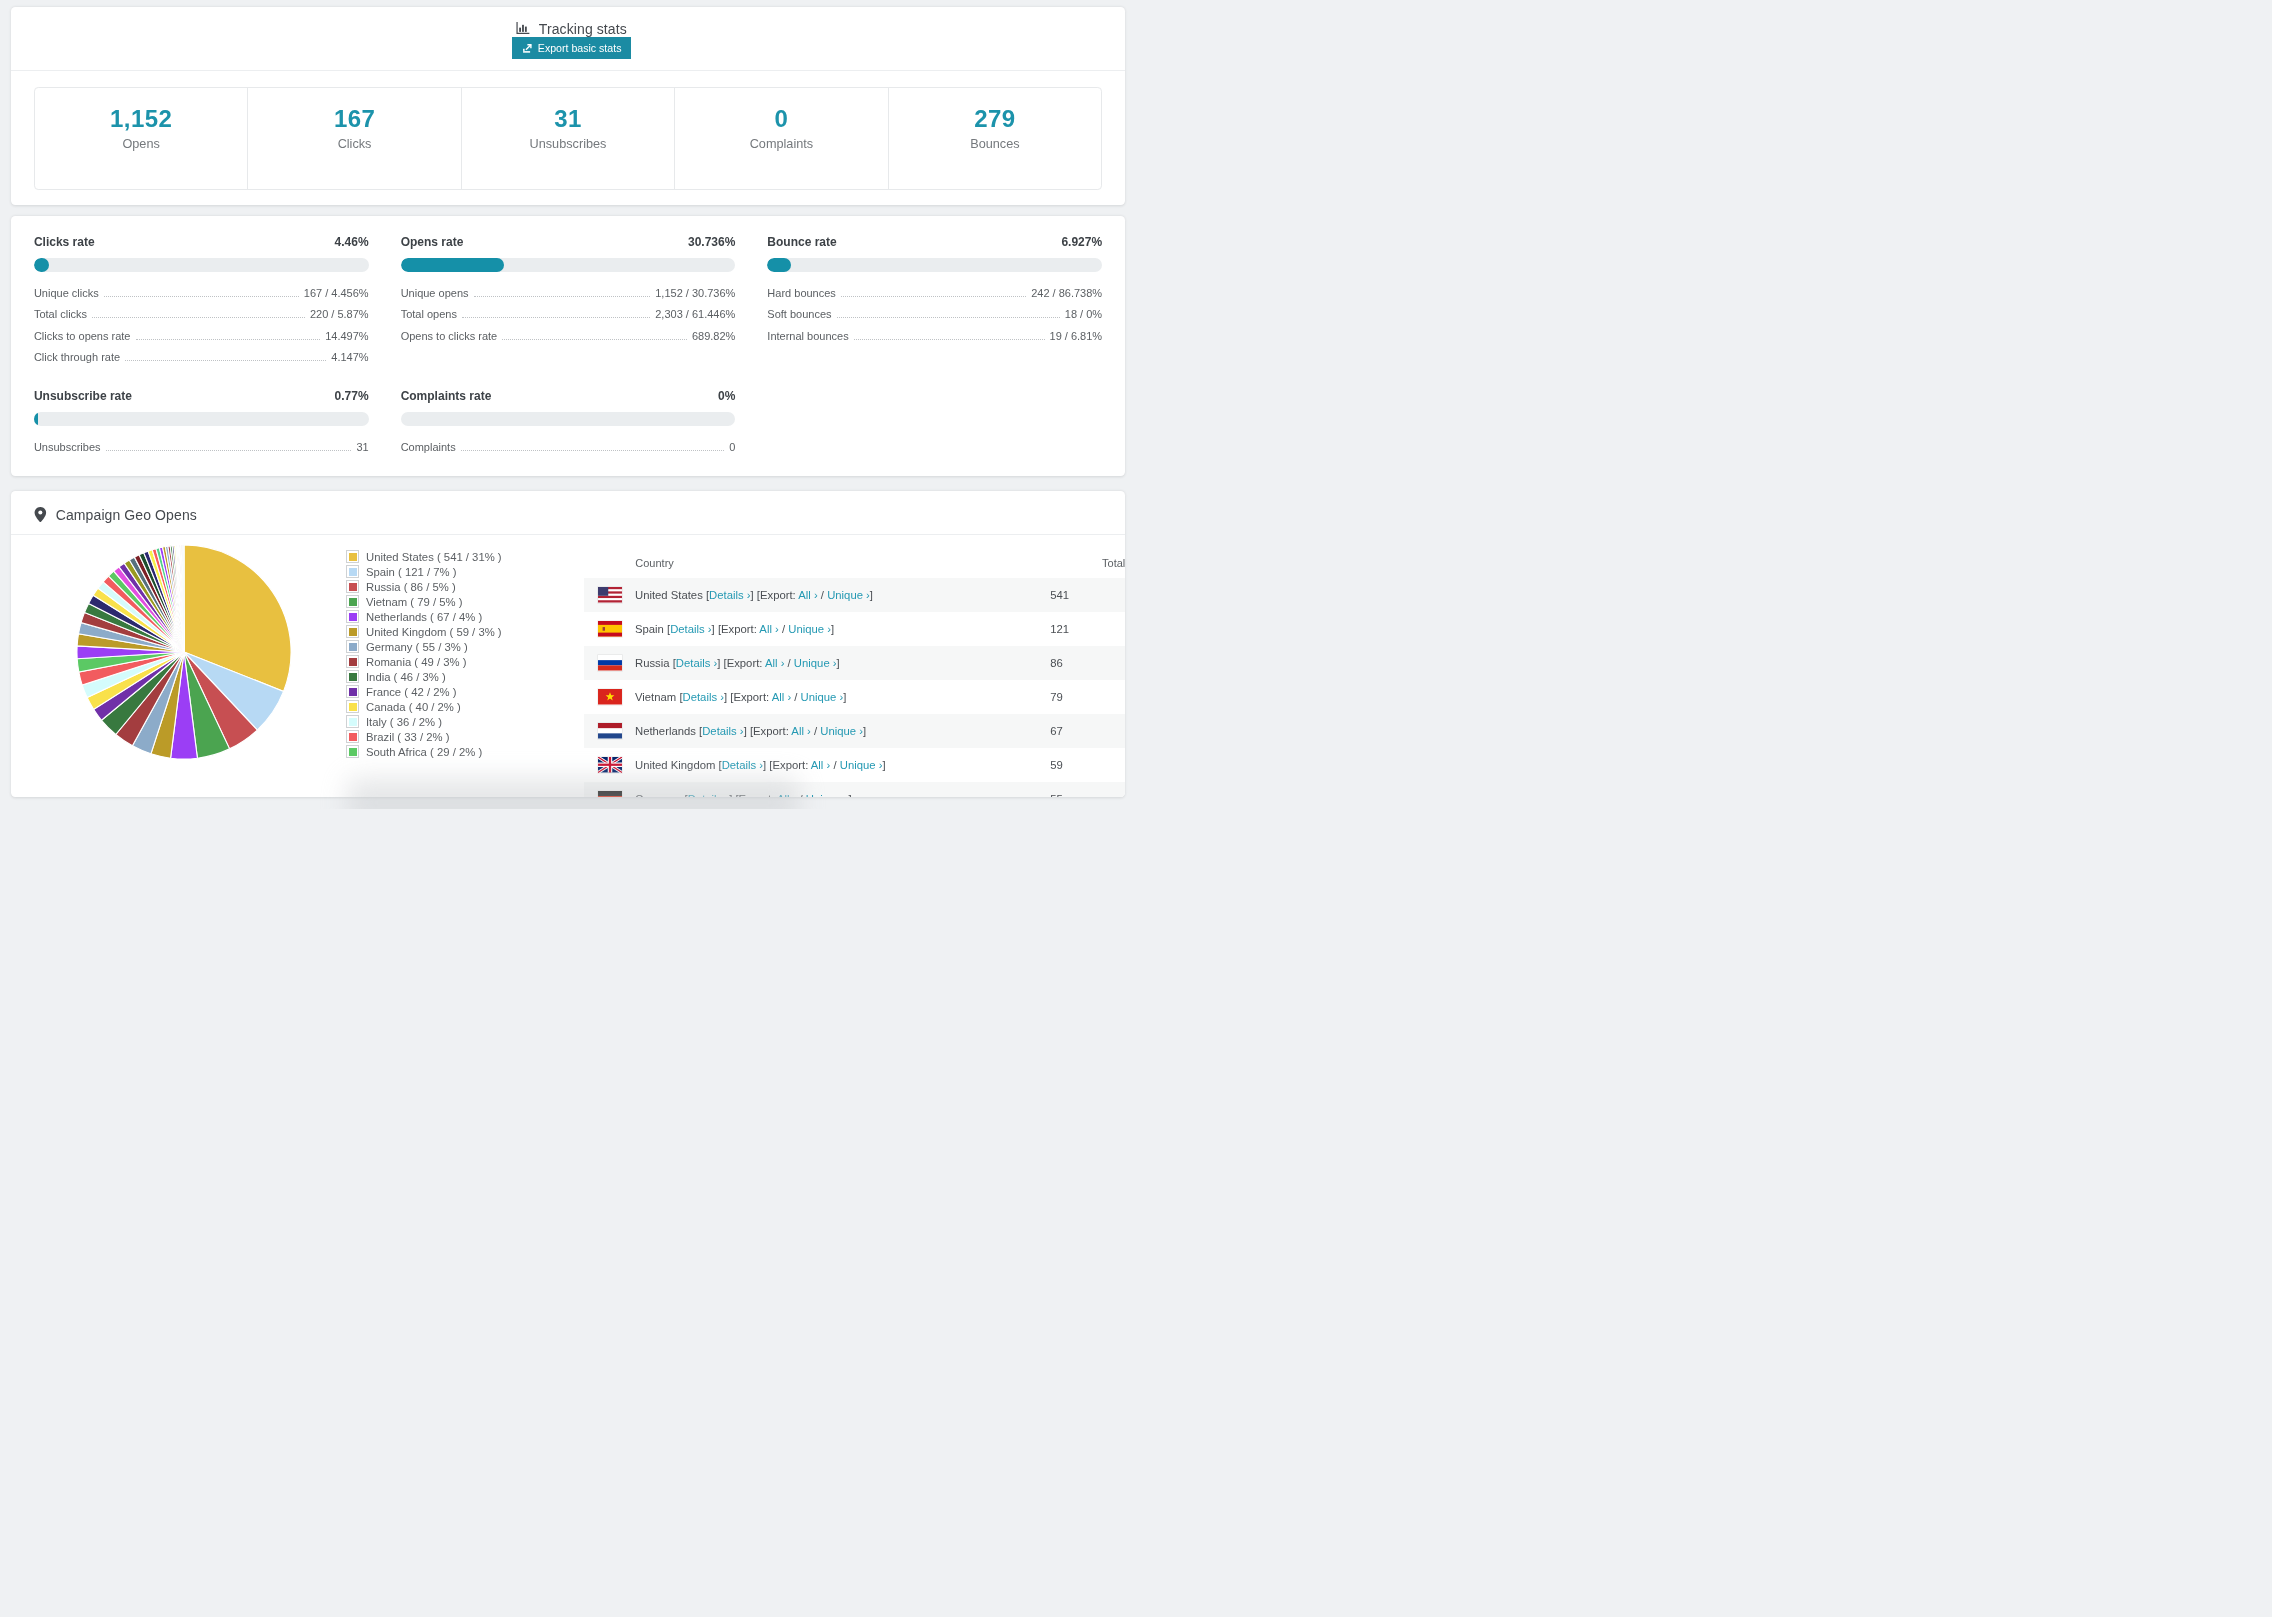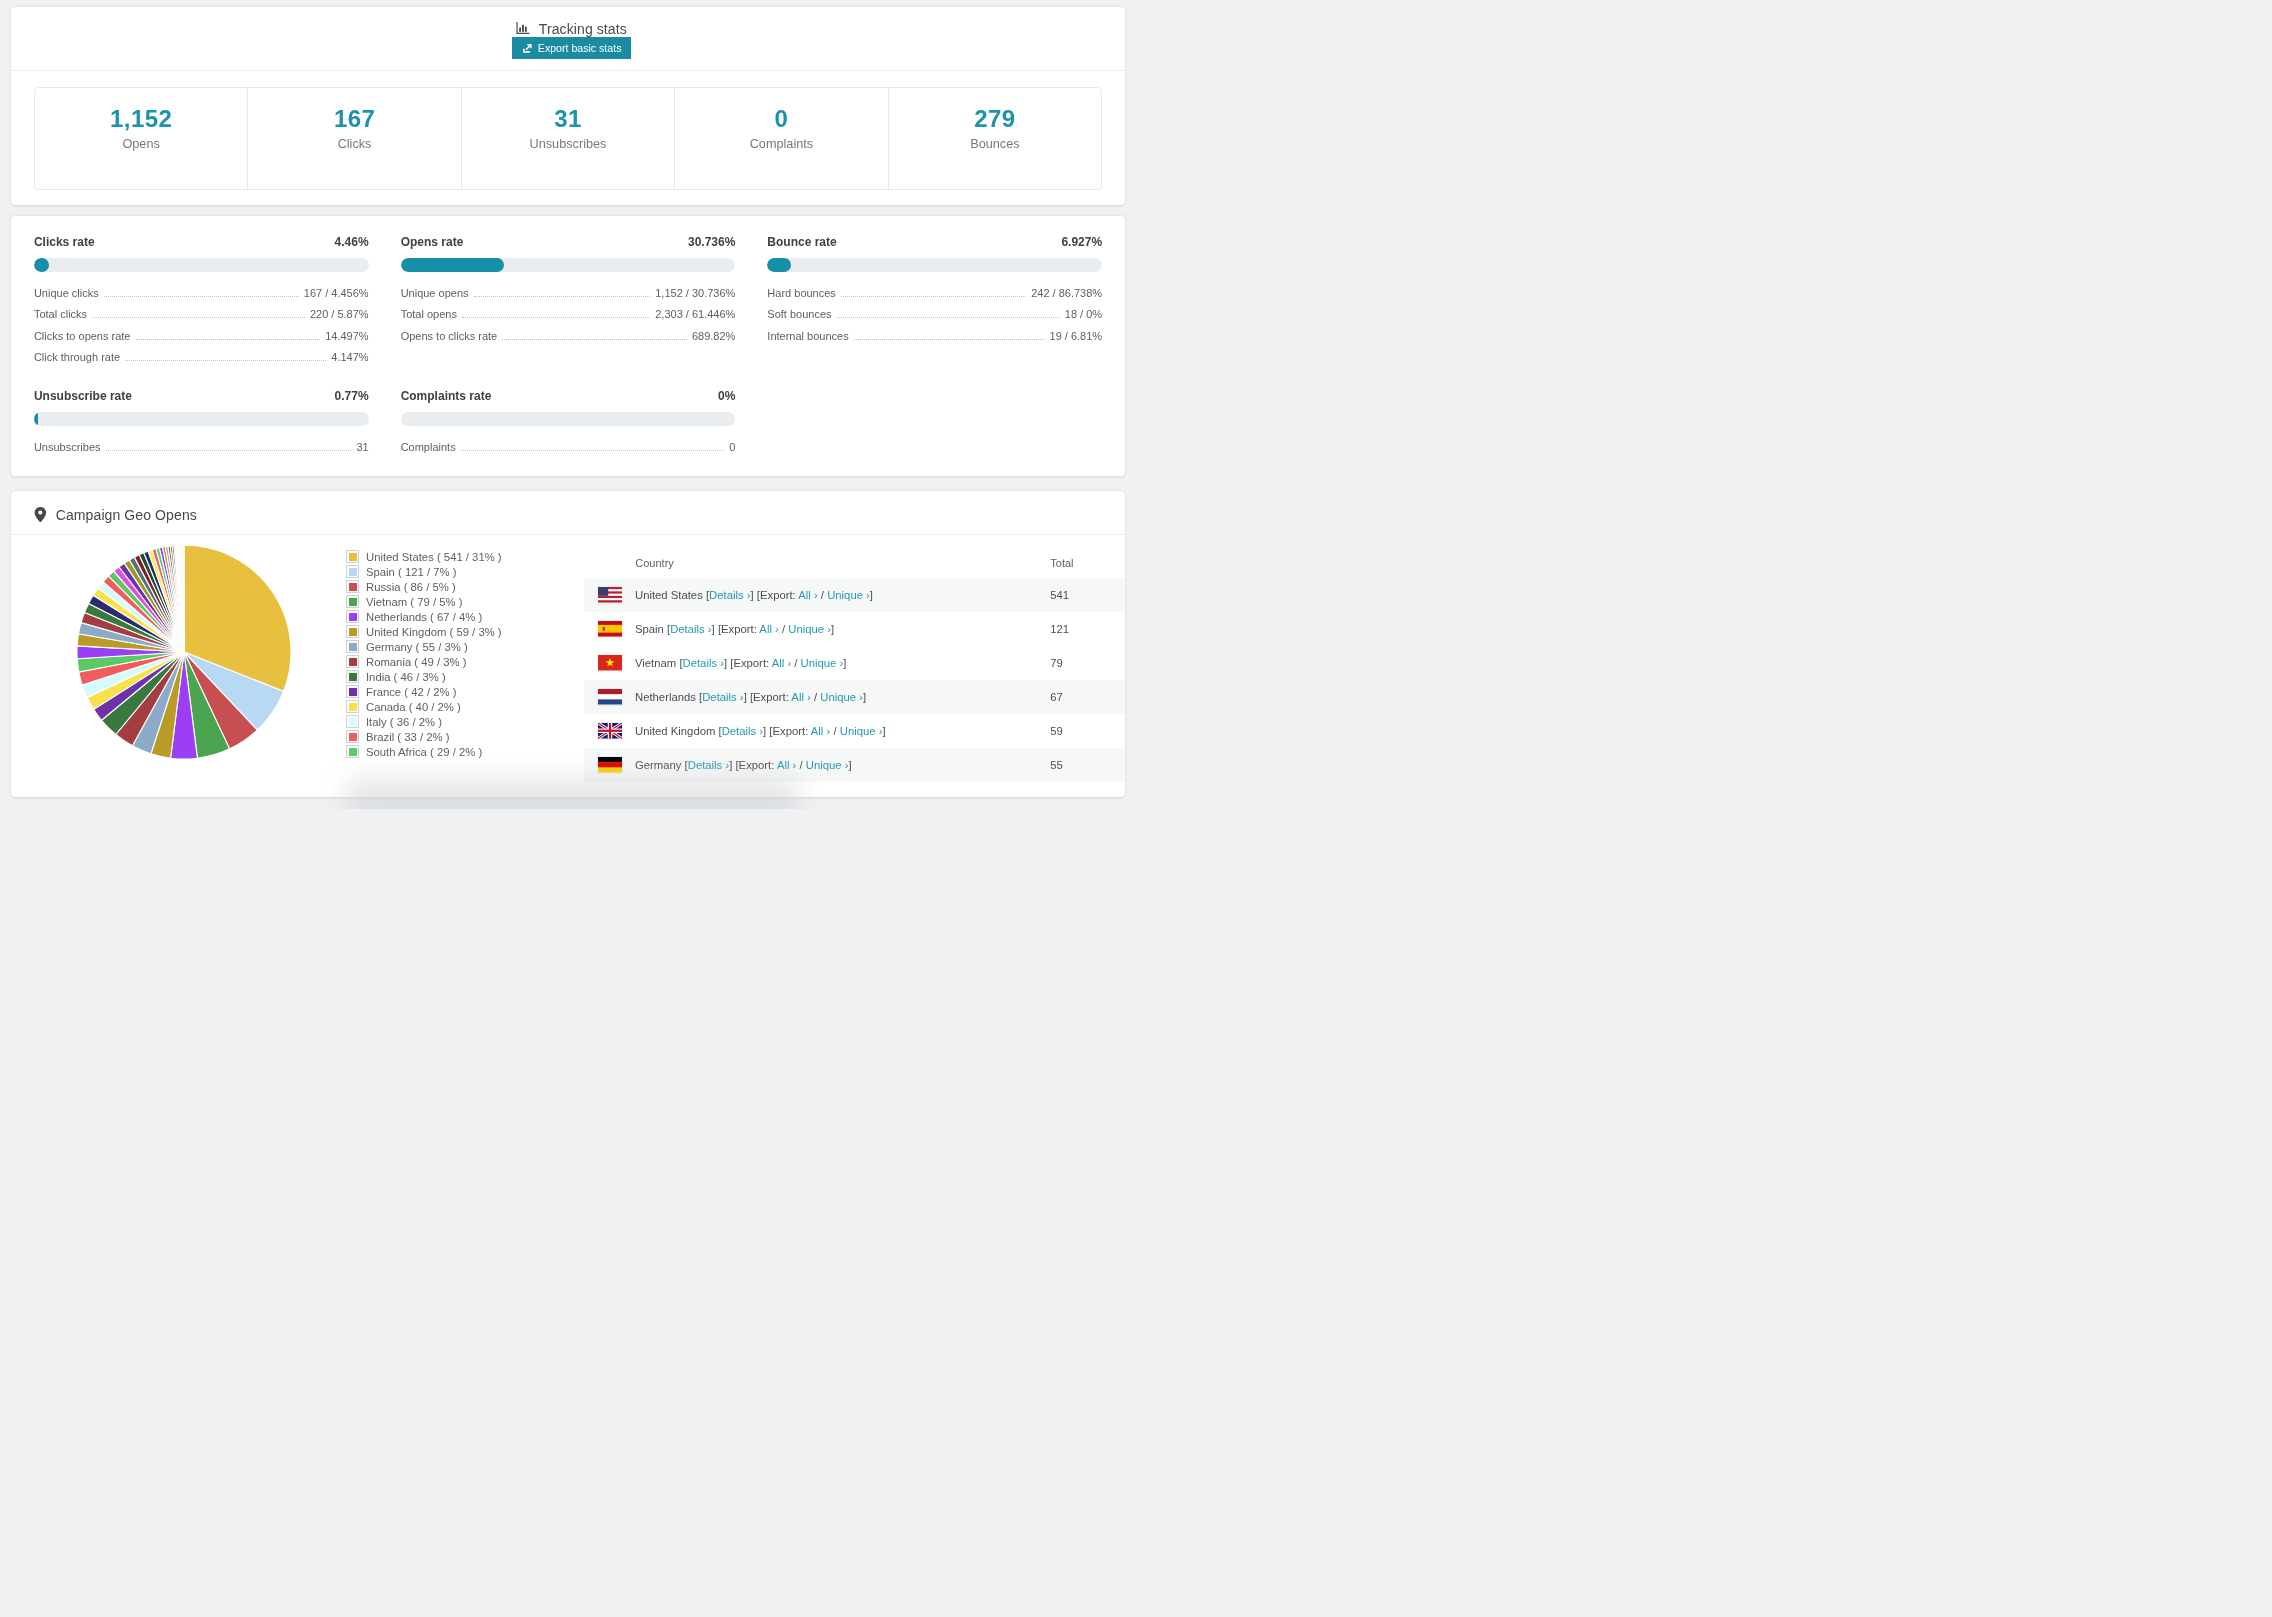--- a/index.html
+++ b/index.html
@@ -39,21 +39,21 @@
 
   .legend { position:absolute; left:335px; top:58px; list-style:none; }
   .legend li { display:flex; align-items:center; height:15px; font-size:11.3px; color:#5b5f63; }
   .chip { width:12.7px; height:12.7px; border:0.7px solid #cfd2d4; background:#fff; padding:1.4px; margin-right:7px; flex:0 0 12.7px; }
   .chip i { display:block; width:100%; height:100%; }
 
   .geo-table { position:absolute; left:573px; top:56px; width:541px; }
   .gt-head { display:flex; align-items:center; height:31px; font-size:11px; color:#5d6165; }
   .gt-head .sp { width:51px; }
   .gt-head .gt-country { flex:1; }
-  .gt-head .gt-total { width:75px; }
+  .gt-head .gt-total { width:75px;text-align:right; }
   .gt-row { display:flex; align-items:center; height:34px; font-size:11.3px; color:#4b4f54; }
   .gt-row.alt { background:#f6f7f7; }
   .flag { width:24px; height:15.5px; margin:0 12.7px 0 14px; flex:0 0 24px; box-shadow:0 0 0 0.7px rgba(0,0,0,.07); font-size:0; }
   .flag svg { display:block; }
   .cell-name { flex:1; white-space:nowrap; }
   .cell-total { width:75px; }
   .lnk { color:#2499b3; text-decoration:none; cursor:pointer; }
 
   .bottom-smudge { position:absolute; left:347px; top:778px; width:452px; height:49px; background:#c7cacd; opacity:.45; filter:blur(12.7px); border-radius:8.5px; pointer-events:none; }
 
@@ -415,20 +415,31 @@
               <svg width="24" height="15.5" viewBox="0 0 34 22">
                 <rect width="34" height="22" fill="#ffc400"></rect>
                 <rect width="34" height="5.5" fill="#c60b1e"></rect>
                 <rect y="16.5" width="34" height="5.5" fill="#c60b1e"></rect>
                 <rect x="6.5" y="8.6" width="3.4" height="5.2" fill="#9e3b3b"></rect>
               </svg>
             </span>
             <div class="cell-name"><span>Spain </span><span>[</span><a class="lnk">Details ›</a><span>] [</span><span>Export: </span><a class="lnk">All ›</a><span> / </span><a class="lnk">Unique ›</a><span>]</span></div>
             <div class="cell-total">121</div>
           </div>
+          <div class="gt-row alt">
+            <span class="flag">
+              <svg width="24" height="15.5" viewBox="0 0 34 22">
+                <rect width="34" height="22" fill="#fff"></rect>
+                <rect y="7.3" width="34" height="7.4" fill="#0039a6"></rect>
+                <rect y="14.7" width="34" height="7.3" fill="#d52b1e"></rect>
+              </svg>
+            </span>
+            <div class="cell-name"><span>Russia </span><span>[</span><a class="lnk">Details ›</a><span>] [</span><span>Export: </span><a class="lnk">All ›</a><span> / </span><a class="lnk">Unique ›</a><span>]</span></div>
+            <div class="cell-total">86</div>
+          </div>
           <div class="gt-row">
             <span class="flag">
               <svg width="24" height="15.5" viewBox="0 0 34 22">
                 <rect width="34" height="22" fill="#da251d"></rect>
                 <polygon points="17,4.5 18.7,9 23.2,9 19.6,11.9 20.9,16.4 17,13.6 13.1,16.4 14.4,11.9 10.8,9 15.3,9" fill="#ffdf00"></polygon>
               </svg>
             </span>
             <div class="cell-name"><span>Vietnam </span><span>[</span><a class="lnk">Details ›</a><span>] [</span><span>Export: </span><a class="lnk">All ›</a><span> / </span><a class="lnk">Unique ›</a><span>]</span></div>
             <div class="cell-total">79</div>
           </div>

